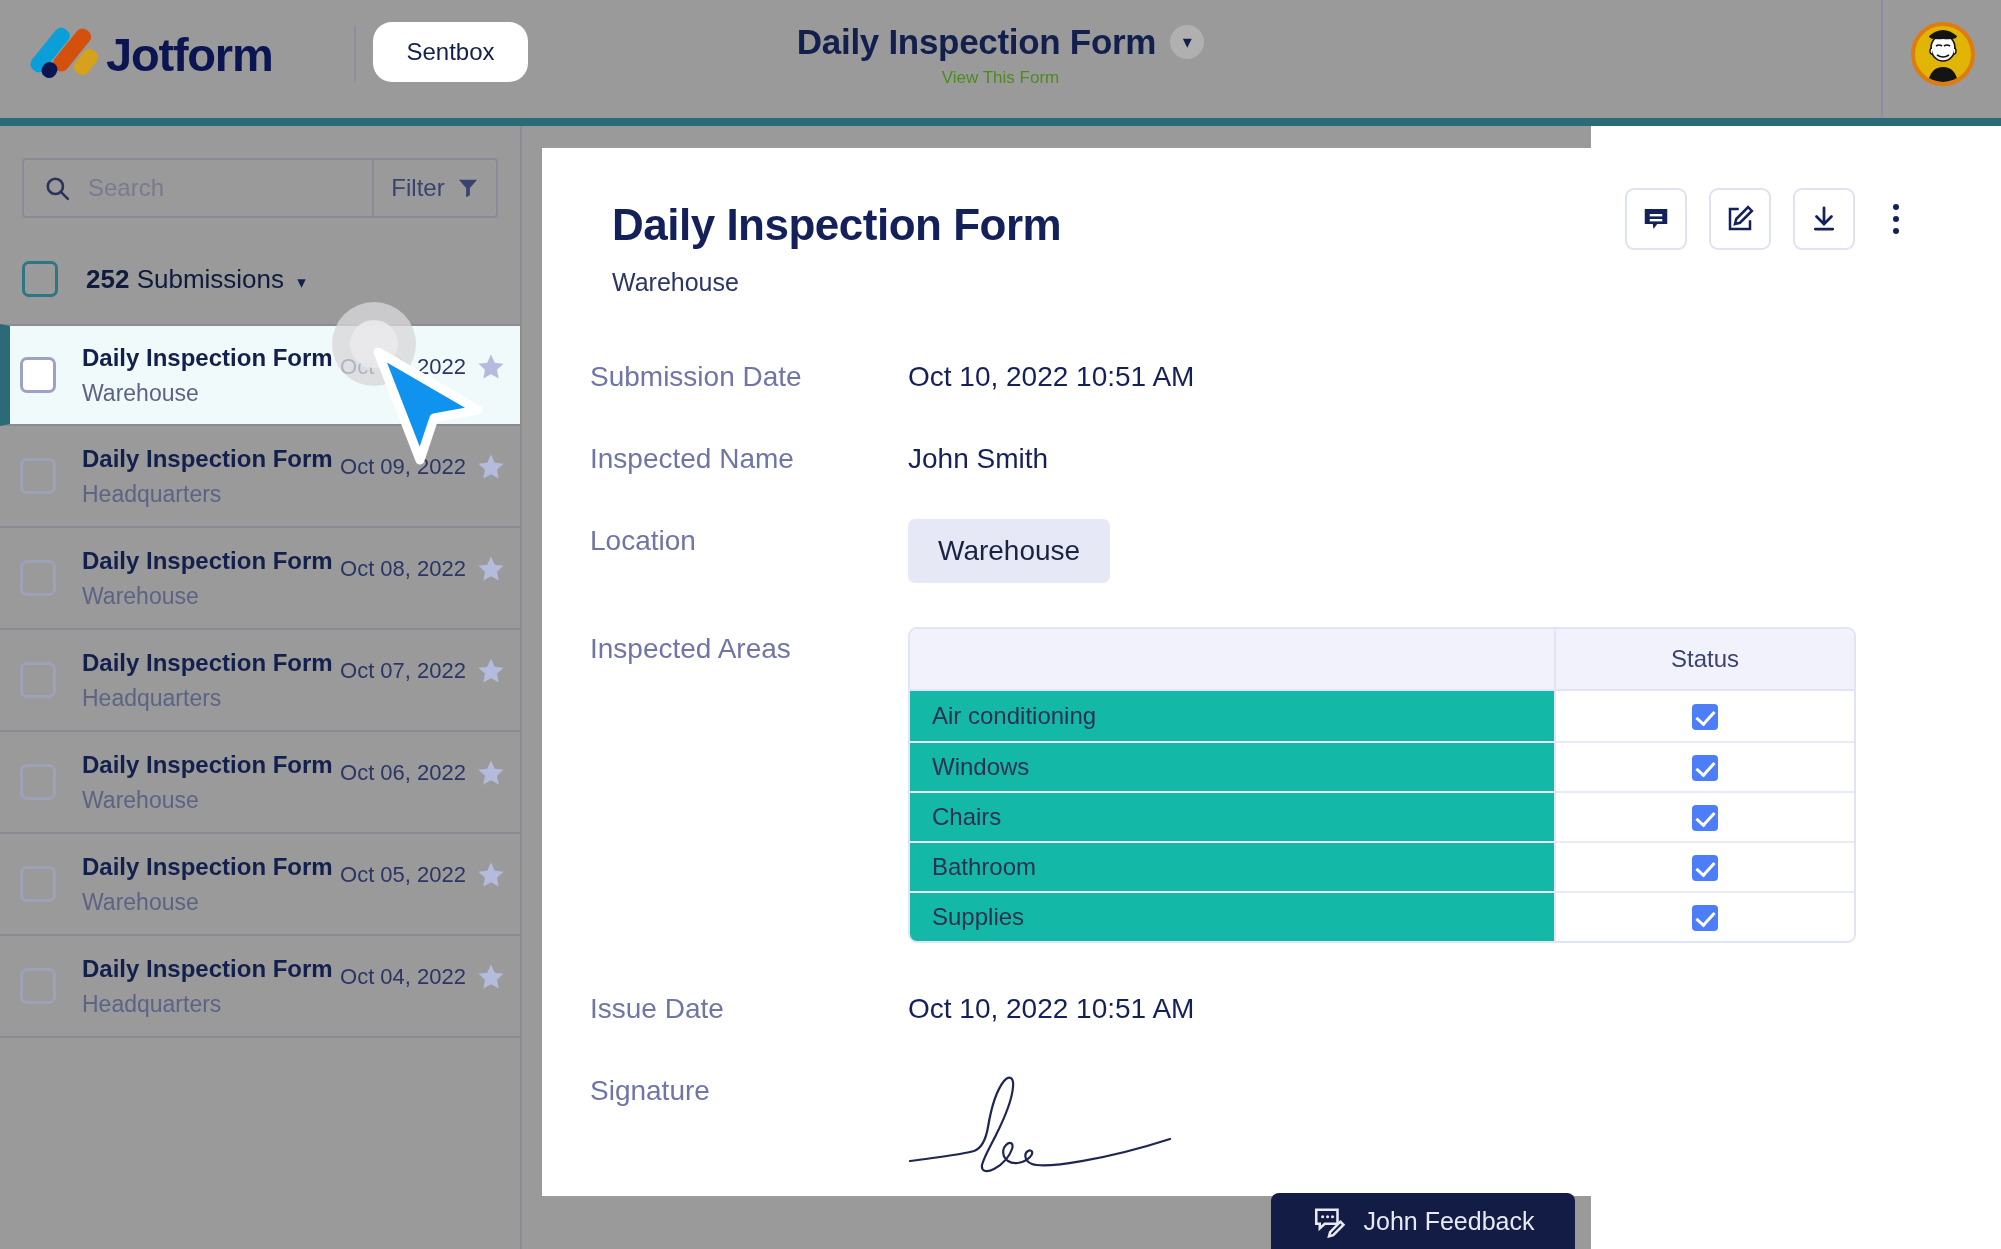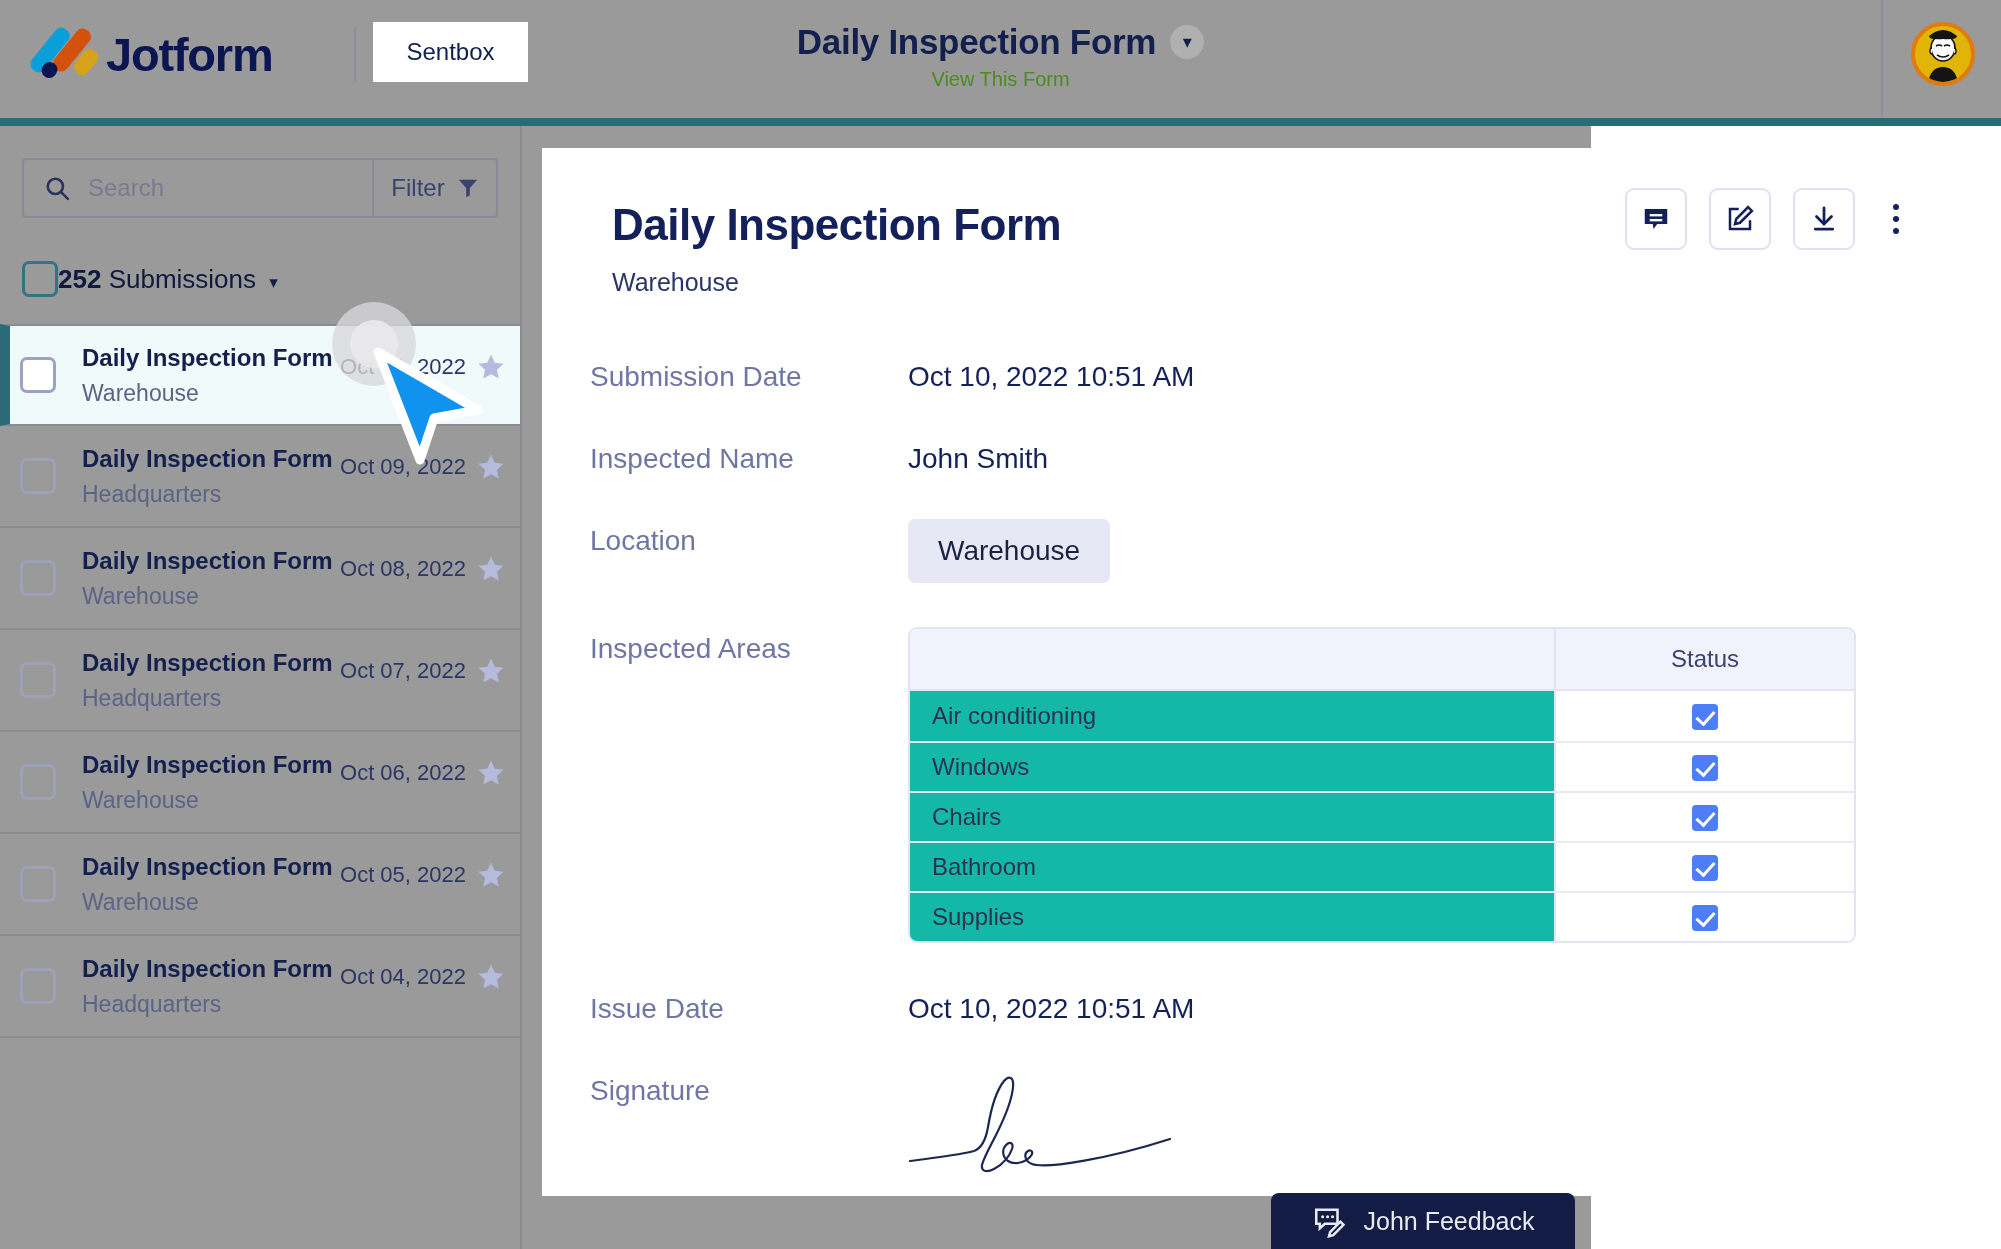--- a/index.html
+++ b/index.html
@@ -35,33 +35,33 @@
   .lm4{ width:15px; height:16px; left:8px;  top:36px; background:#0a1551; border-radius:4px 4px 4px 4px; }
   .brand-name{
     font-size:47px; font-weight:bold; color:#0a1551; letter-spacing:-1.2px;
   }
   .brand-divider{
     position:absolute; left:354px; top:26px; width:2px; height:56px; background:#8e8ea2;
   }
   .sentbox{
     position:absolute; left:373px; top:22px; width:155px; height:60px;
     background:#ffffff; display:flex; align-items:center; justify-content:center;
-    color:#13204e; font-size:24px;
+    color:#13204e; font-size:24px;border-radius:19px;
   }
   .form-title-wrap{
     position:absolute; left:0; right:0; top:22px; text-align:center; pointer-events:none;
   }
   .form-title-row{ display:inline-flex; align-items:center; gap:14px; }
   .form-title{ font-size:35px; font-weight:bold; color:#13204e; letter-spacing:-0.3px; }
   .title-caret{
     width:34px; height:34px; border-radius:50%; background:rgba(255,255,255,0.22);
     display:inline-flex; align-items:center; justify-content:center;
     font-size:18px; color:#13204e;
   }
-  .view-form{ display:block; margin-top:6px; font-size:20px; color:#4b8b1f; }
+  .view-form{ display:block; margin-top:6px; font-size:17px; color:#4b8b1f; }
   .avatar-wrap{ position:absolute; right:26px; top:22px; }
   .avatar{
     width:64px; height:64px; border-radius:50%;
     background:#e1b505; border:4px solid #e07b10; overflow:hidden; position:relative;
   }
   .avatar svg{ position:absolute; left:0; top:0; }
   .avatar-divider{ position:absolute; right:118px; top:0; width:2px; height:118px; background:#8e8ea2; }
 
   
   .sidebar{
@@ -80,21 +80,21 @@
   }
   .search-input::placeholder{ color:#7a7a8e; }
   .filter-cell{
     width:124px; height:100%; border-left:2px solid #8a8a99;
     display:flex; align-items:center; justify-content:center; gap:12px;
     font-size:24px; color:#3a4270;
   }
   .funnel{ width:22px; height:22px; }
 
   .sub-count-row{
-    position:absolute; left:22px; top:135px; display:flex; align-items:center; 
+    position:absolute; left:22px; top:135px; display:flex; align-items:center; gap:28px;
   }
   .cb{
     width:36px; height:36px; border-radius:7px; border:3px solid #9ea2b8; background:transparent;
   }
   .cb.teal{ border-color:#2f7584; }
   .cb.lav{ border-color:#9ea2c2; background:#ffffff; }
   .sub-count{ font-size:26px; color:#0f1a3d; }
   .sub-count b{ font-weight:bold; }
   .chev-dn{ margin-left:6px; font-size:17px; color:#13204e; }
 

